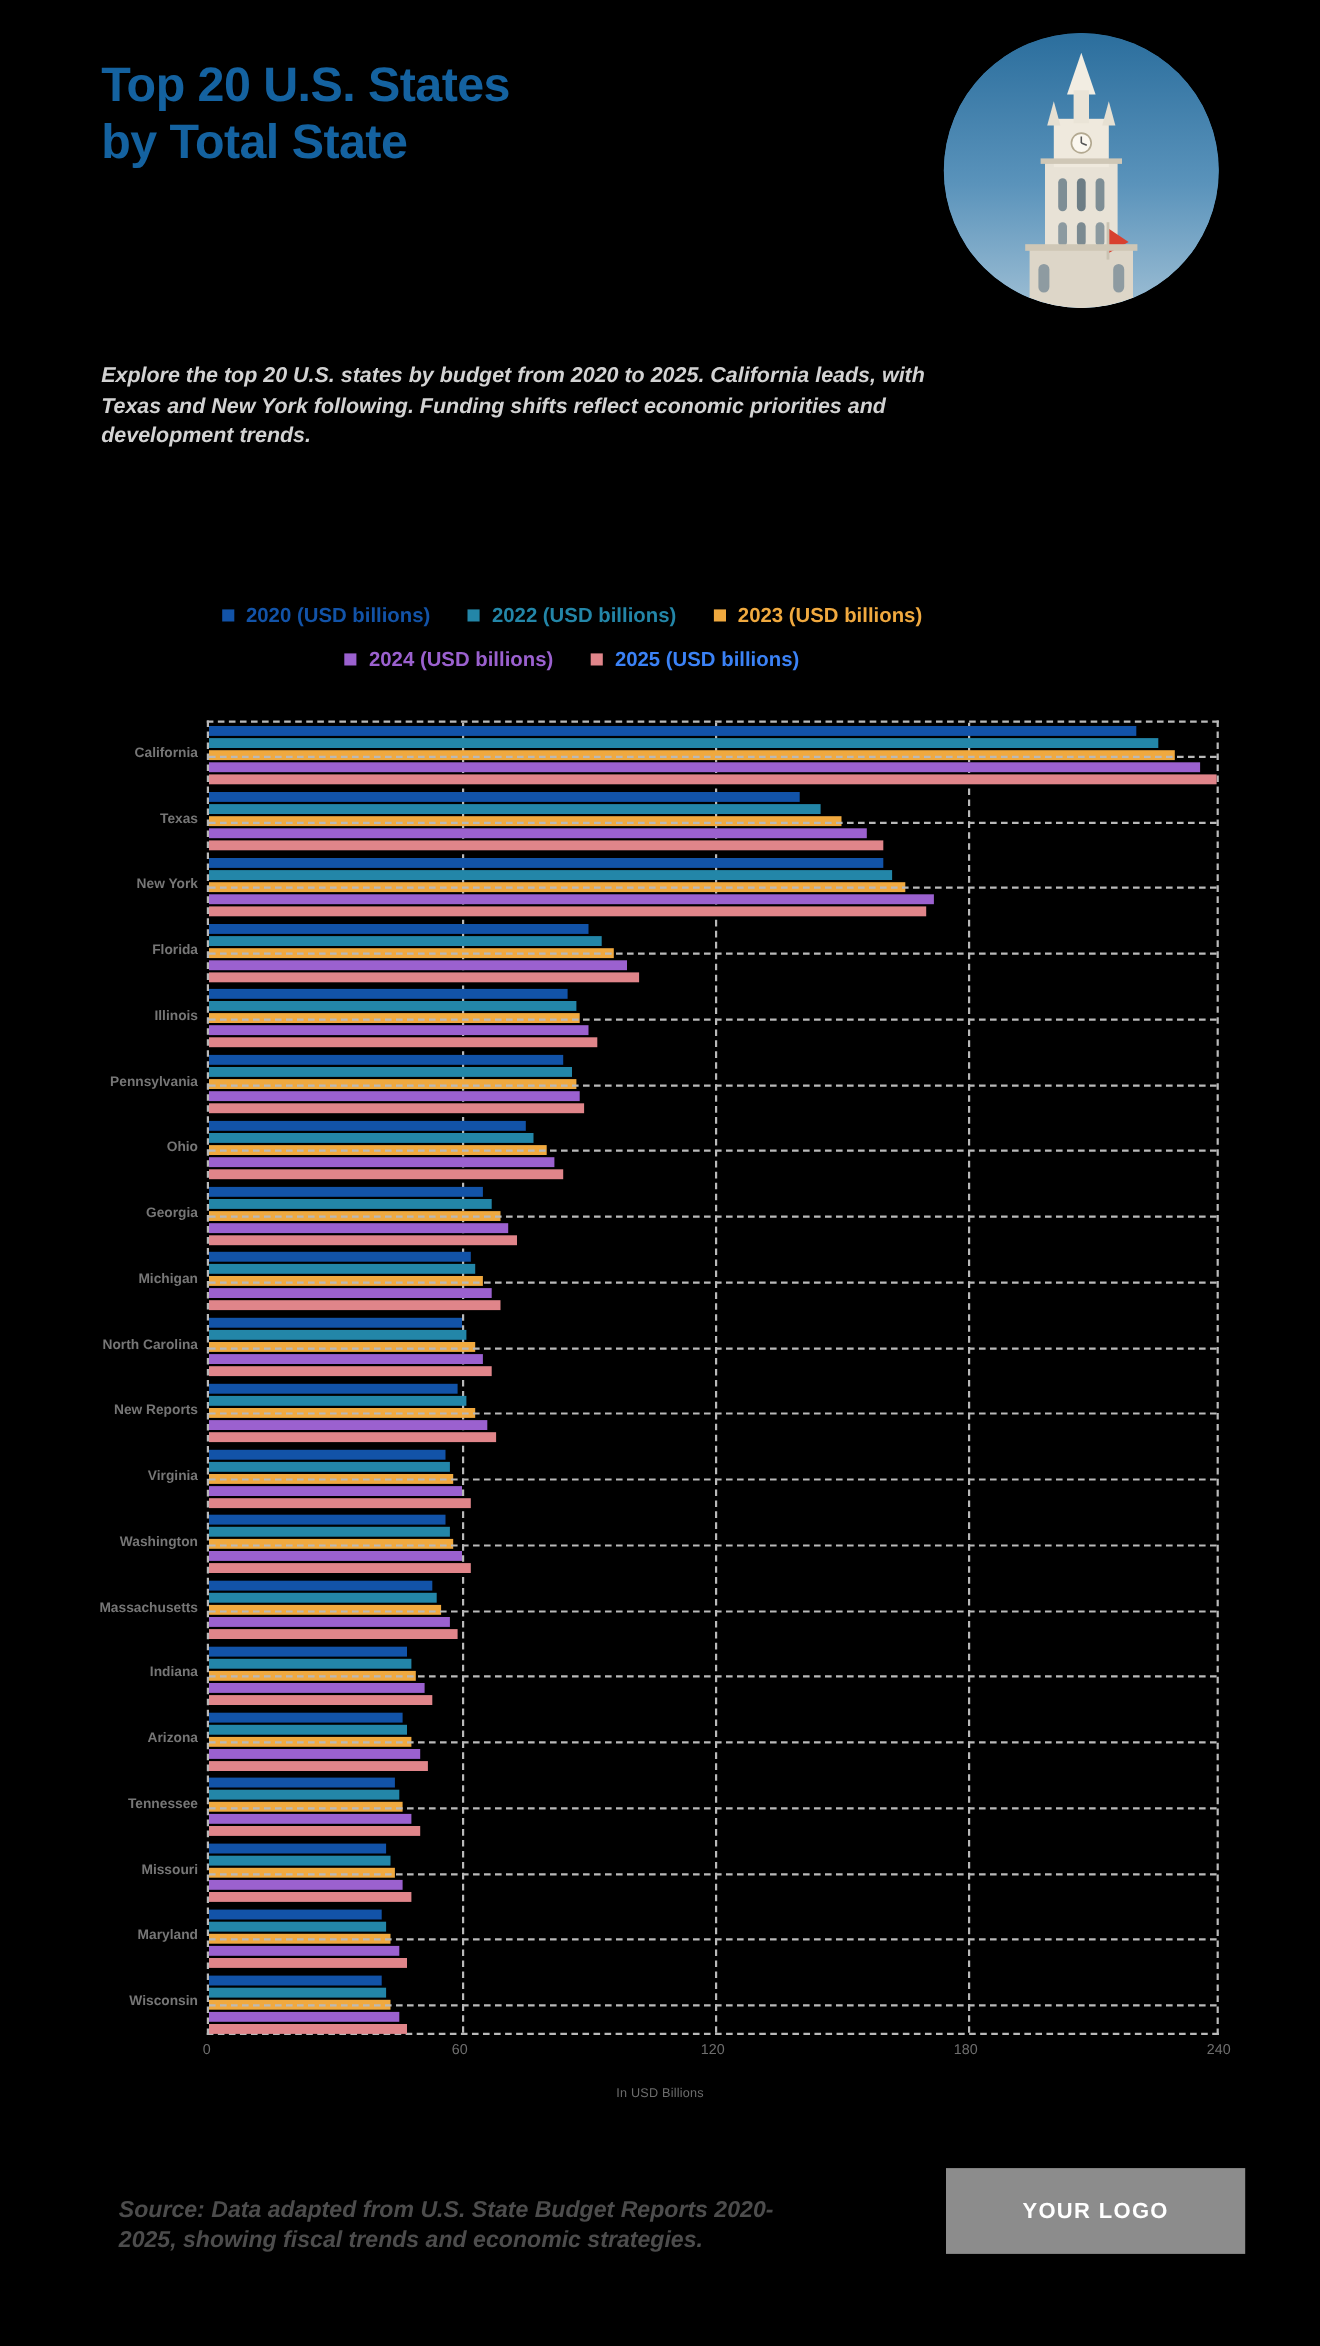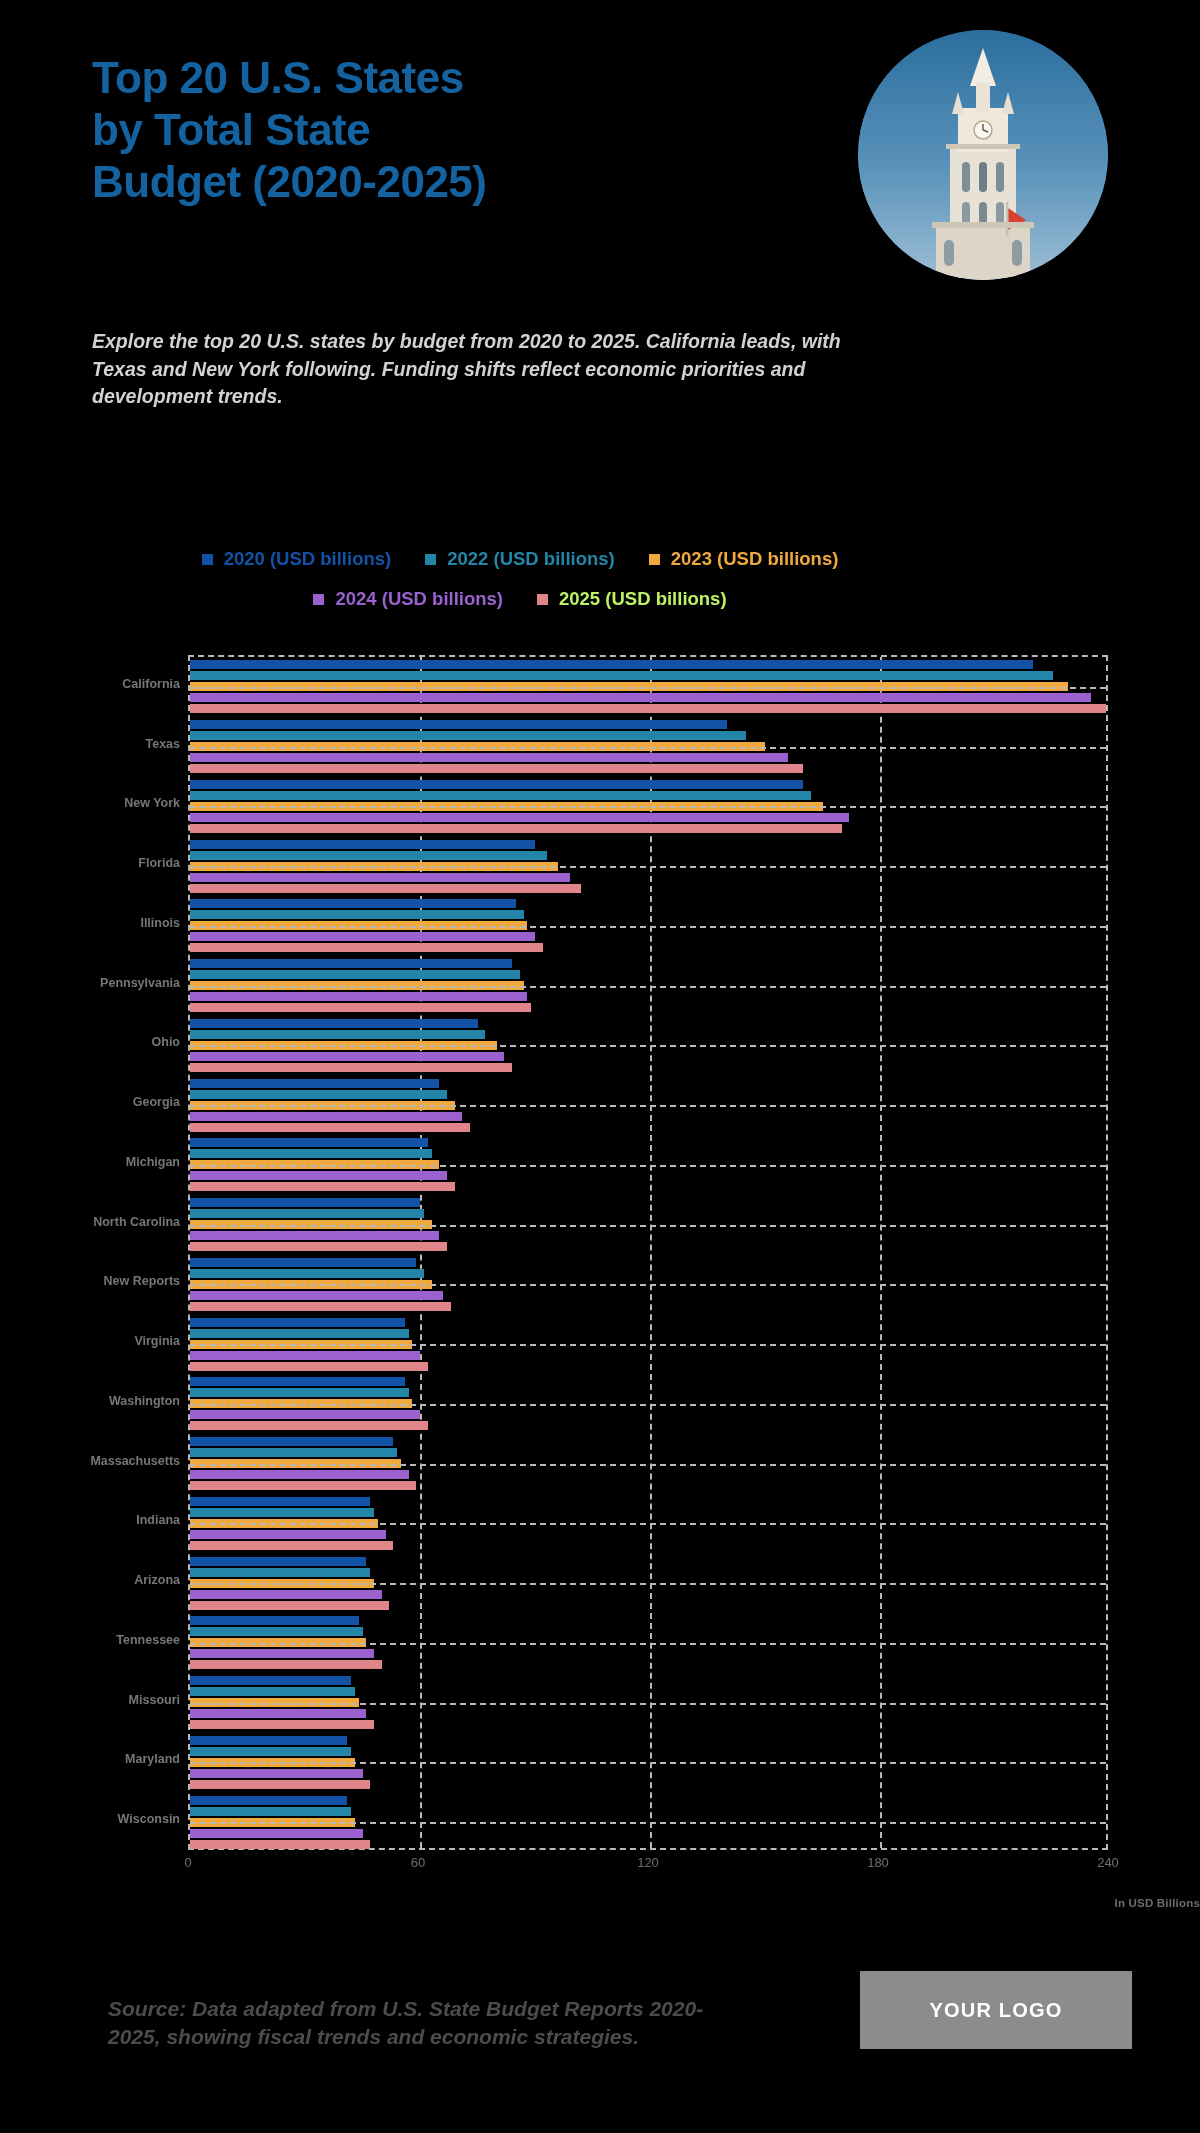--- a/index.html
+++ b/index.html
@@ -66,22 +66,22 @@
   .yl {
     position: absolute; right: 0; width: 180px; text-align: right;
     font-size: 12.5px; font-weight: bold; color: #767676; white-space: nowrap;
   }
   .xticks { position: absolute; left: 188px; top: 1200px; width: 920px; height: 30px; }
   .xtick {
     position: absolute; top: 0; transform: translateX(-50%);
     font-size: 13px; color: #6e6e6e; font-weight: normal;
   }
   .xaxis-title {
-    position: absolute; left: 0; top: 1242px; width: 1200px; text-align: right;
-    font-size: 11.5px; color: #6c6c6c; font-weight: bold; letter-spacing: .2px;
+    position: absolute; left: 0; top: 1242px; width: 1200px; text-align: center;
+    font-size: 11.5px; color: #6c6c6c; font-weight: normal; letter-spacing: .2px;
   }
 
   
   .footer { position: absolute; left: 0; top: 1955px; width: 1200px; height: 178px; }
   .source {
     position: absolute; left: 108px; top: 40px; width: 640px;
     font-size: 21px; font-style: italic; font-weight: bold;
     line-height: 1.35; color: #4c4c4c;
   }
   .logo {
@@ -94,21 +94,20 @@
 </style>
 </head>
 <body>
 
 <div class="page">
 
   <div class="header">
     <div class="title">
       <span>Top 20 U.S. States</span>
       <span>by Total State</span>
-      <span>Budget (2020-2025)</span>
     </div>
 
     <div class="badge">
       <svg viewBox="0 0 250 250" xmlns="http://www.w3.org/2000/svg">
         <defs>
           <clipPath id="circ">
               <circle cx="125" cy="125" r="125"></circle>
             </clipPath>
           <linearGradient id="sky" x1="0" y1="0" x2="0" y2="1">
             <stop offset="0%" stop-color="#2b6e9d"></stop>
@@ -169,21 +168,21 @@
         <span class="legend-label" id="lb2" style="color: rgb(240, 169, 63);">2023 (USD billions)</span>
       </div>
     </div>
     <div class="legend-row">
       <div class="legend-item">
         <span class="legend-swatch" id="sw3" style="background: rgb(155, 97, 207);"></span>
         <span class="legend-label" id="lb3" style="color: rgb(155, 97, 207);">2024 (USD billions)</span>
       </div>
       <div class="legend-item">
         <span class="legend-swatch" id="sw4" style="background: rgb(224, 133, 138);"></span>
-        <span class="legend-label" id="lb4" style="color: #bef264;">2025 (USD billions)</span>
+        <span class="legend-label" id="lb4" style="color: #3b82f6;">2025 (USD billions)</span>
       </div>
     </div>
   </div>
 
   <div class="chart">
     <div class="plot" id="plot">
       <div id="gridlines">
           <div class="vgrid" style="left: 230px;"></div>
           <div class="vgrid" style="left: 460px;"></div>
           <div class="vgrid" style="left: 690px;"></div>

